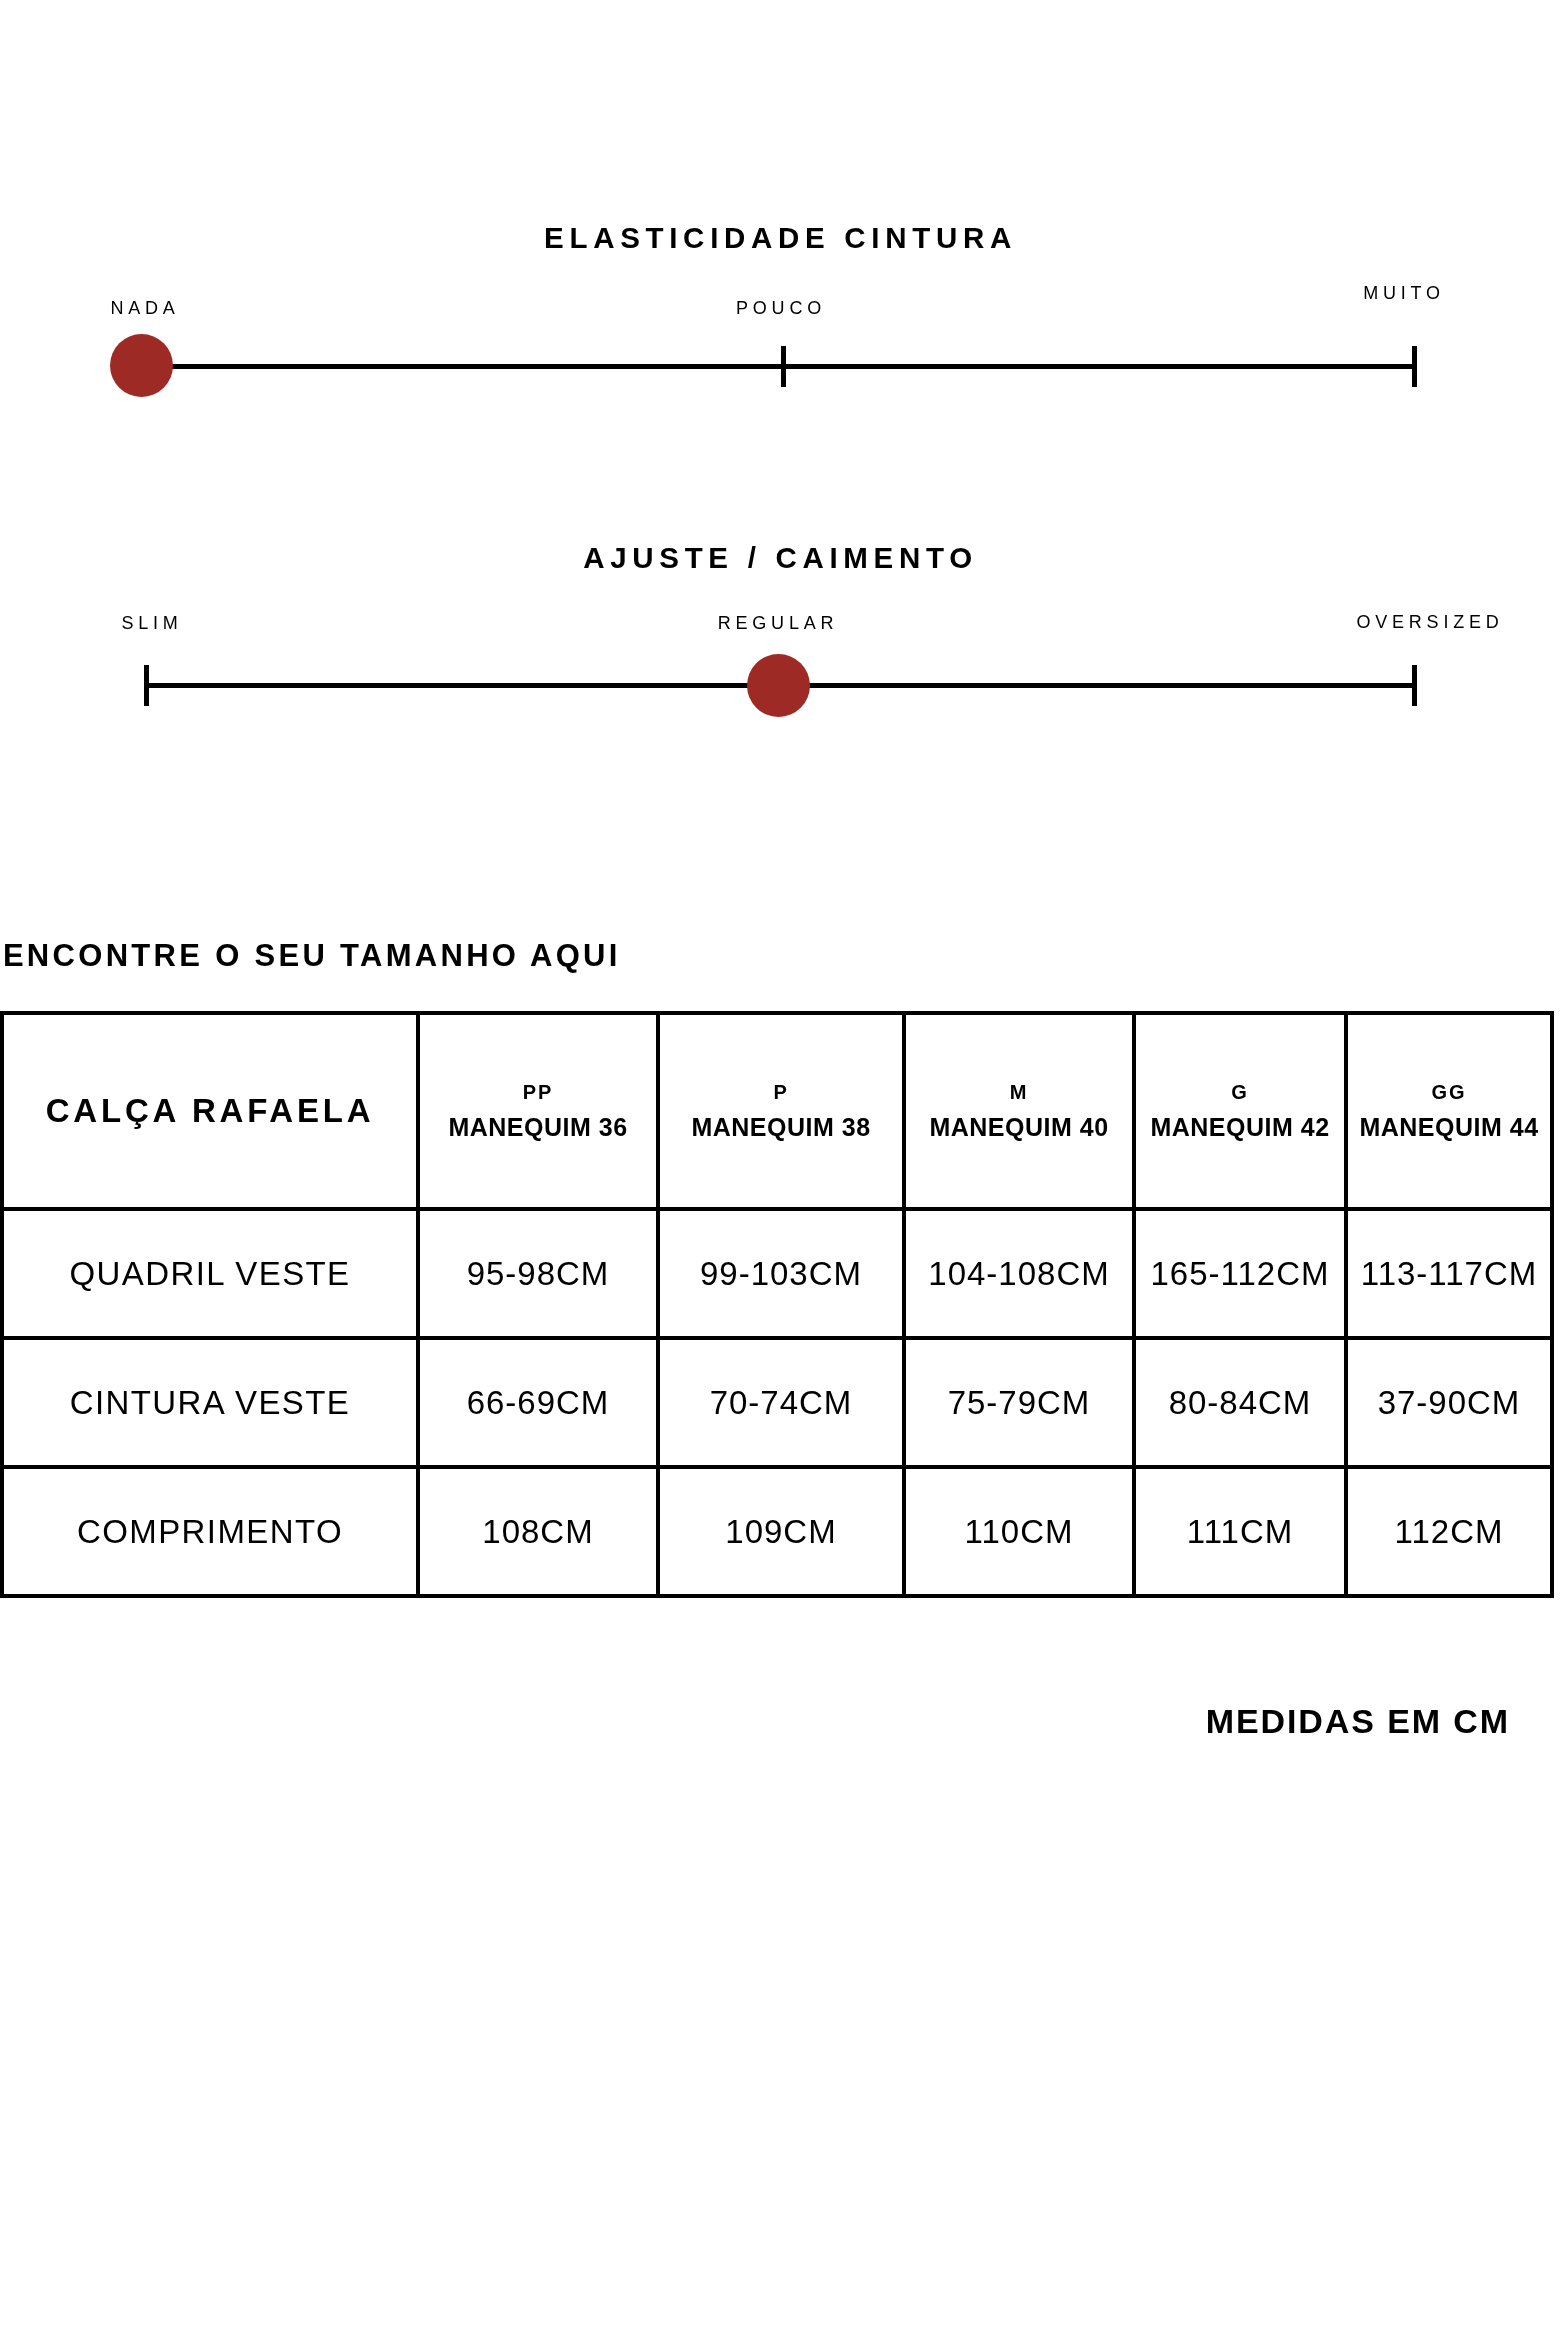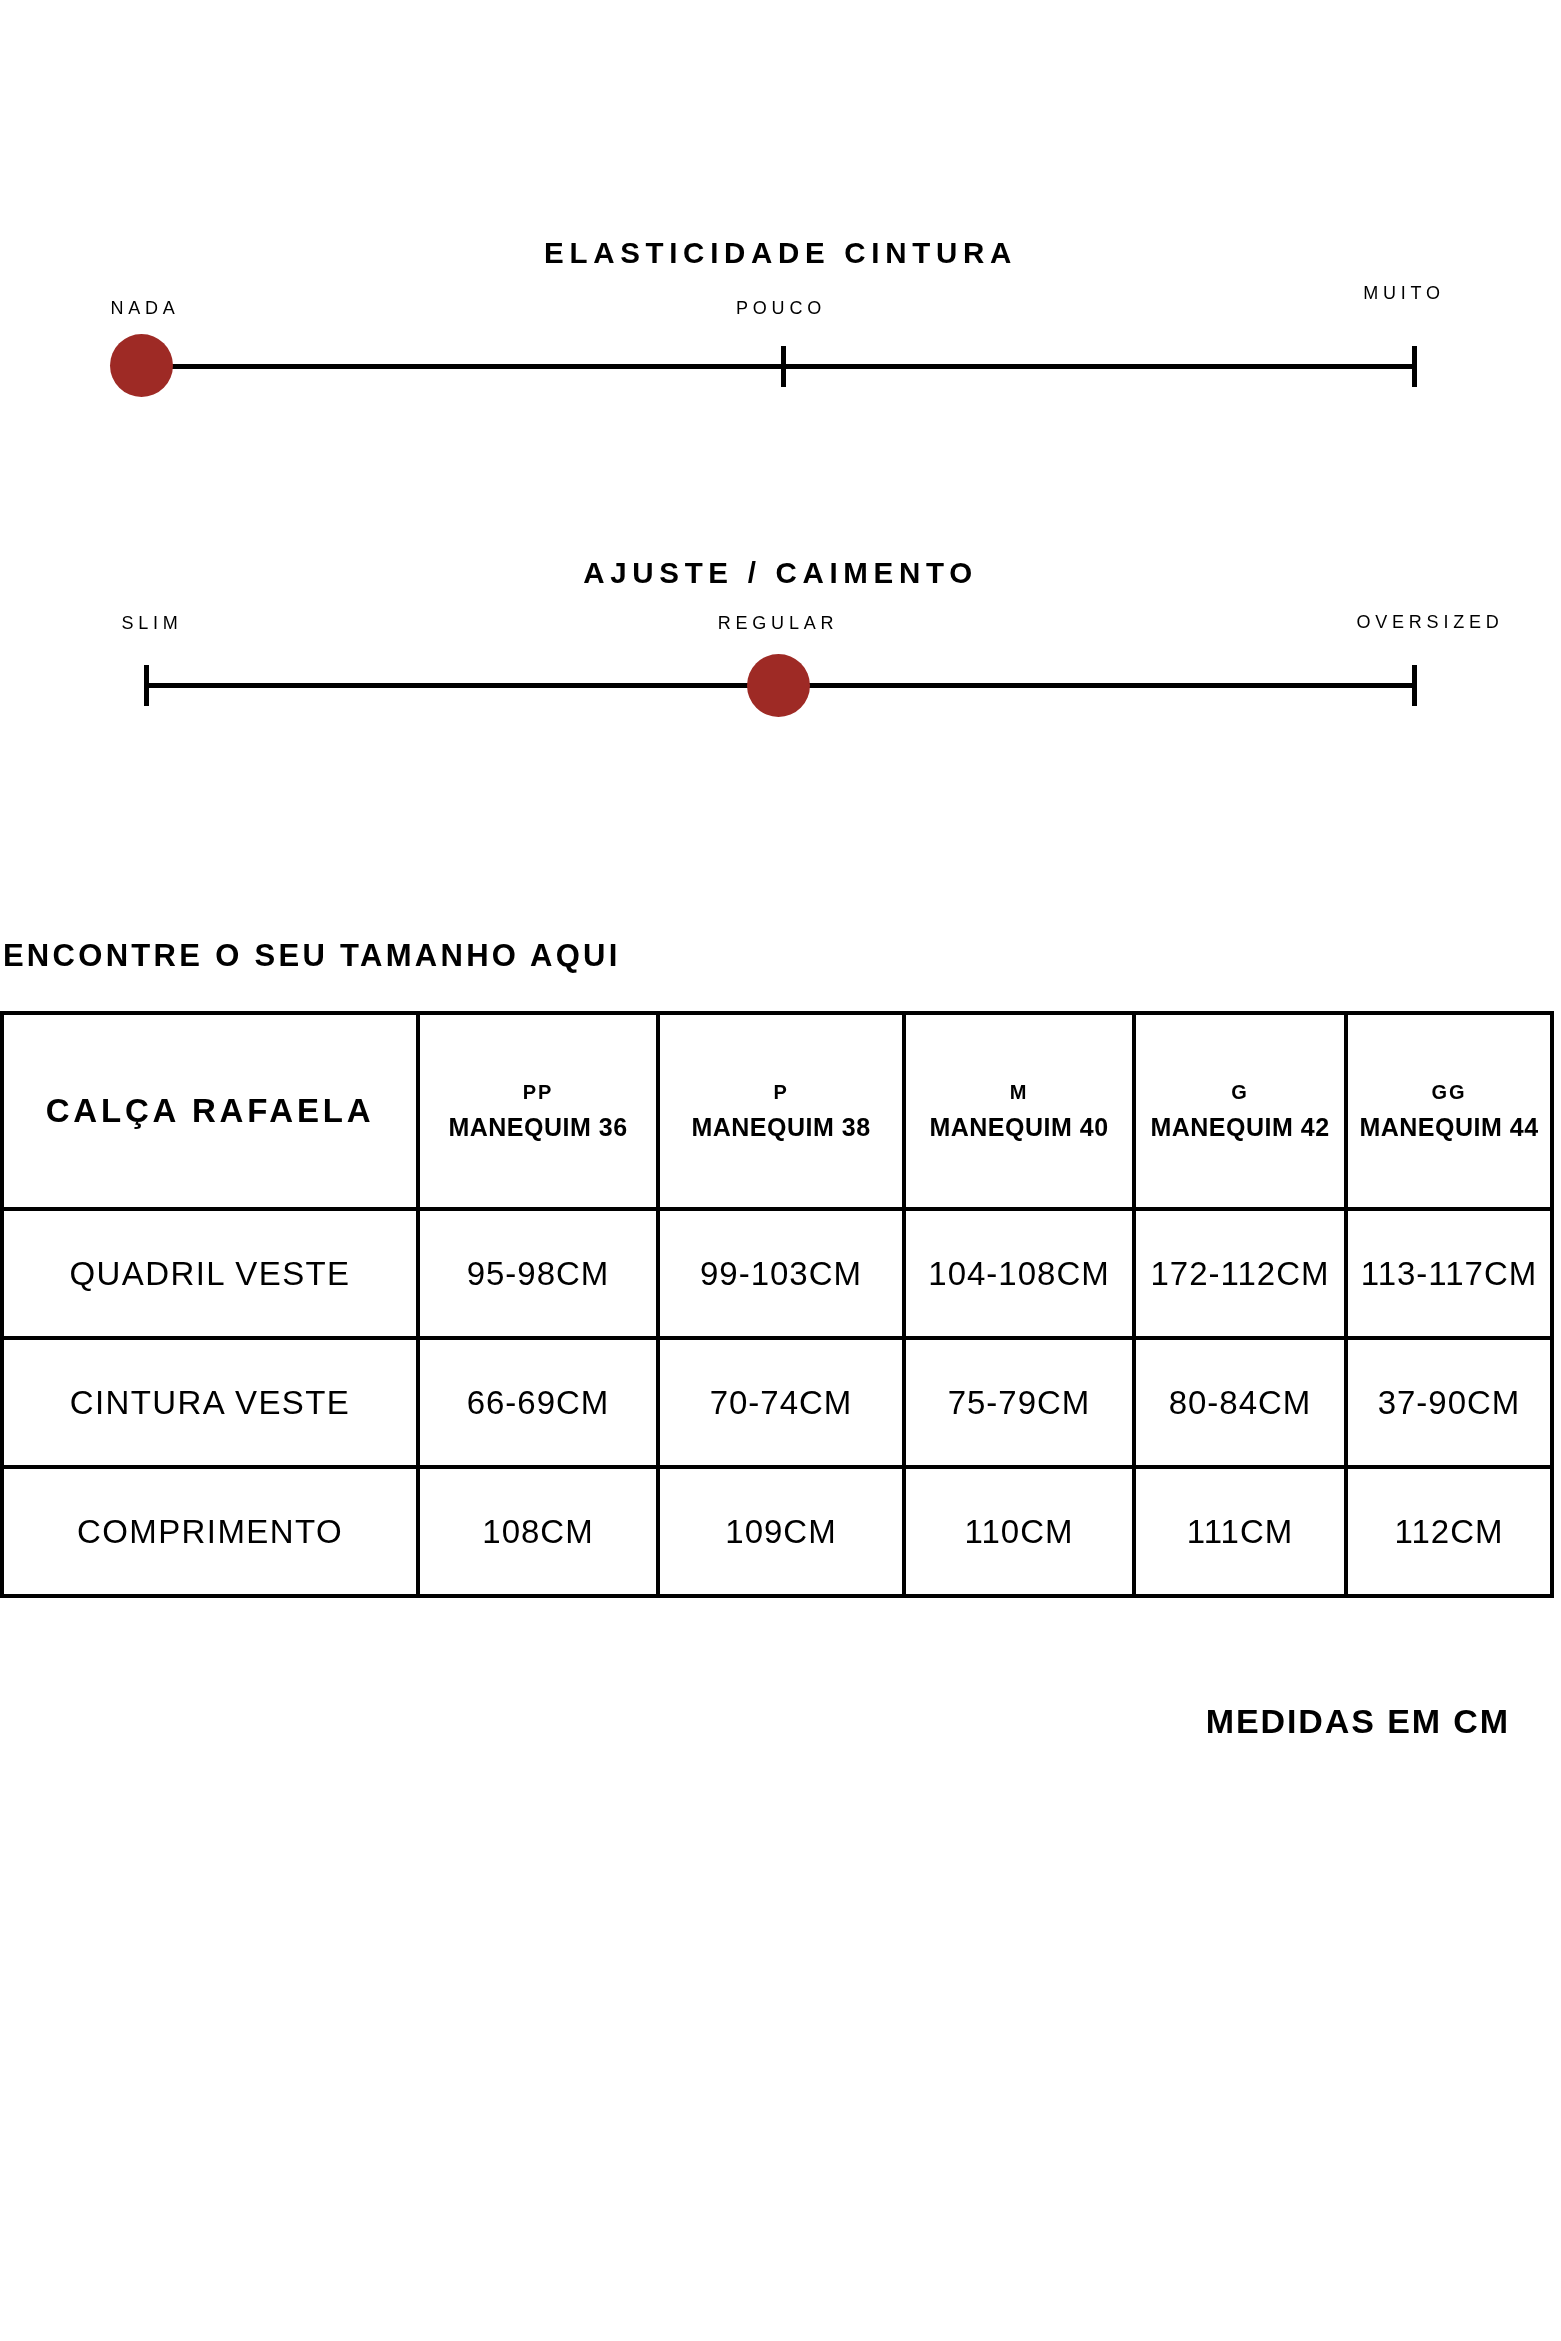--- a/index.html
+++ b/index.html
@@ -9,21 +9,20 @@
     background:#ffffff;
     font-family:"Liberation Sans", sans-serif;
     color:#000000;
     overflow:hidden;
   }
   .slider-title{
     position:absolute;left:0;width:1561px;
     text-align:center;
     font-size:29.5px;font-weight:700;letter-spacing:5.7px;
     line-height:1;
-    margin-top:15px;
   }
   .slider-label{
     position:absolute;
     transform:translateX(-50%);
     font-size:18px;font-weight:400;letter-spacing:4.8px;
     line-height:1;white-space:nowrap;
   }
   .slider-line{
     position:absolute;height:5.2px;background:#000;
   }
@@ -134,21 +133,21 @@
         <td>
             <div class="t-value">95-98CM</div>
           </td>
         <td>
             <div class="t-value">99-103CM</div>
           </td>
         <td>
             <div class="t-value">104-108CM</div>
           </td>
         <td>
-            <div class="t-value">172-112CM</div>
+            <div class="t-value">165-112CM</div>
           </td>
         <td>
             <div class="t-value">113-117CM</div>
           </td>
       </tr>
 
       <tr class="data-row">
         <td>
           <div class="t-rowlabel">CINTURA VESTE</div>
         </td>

